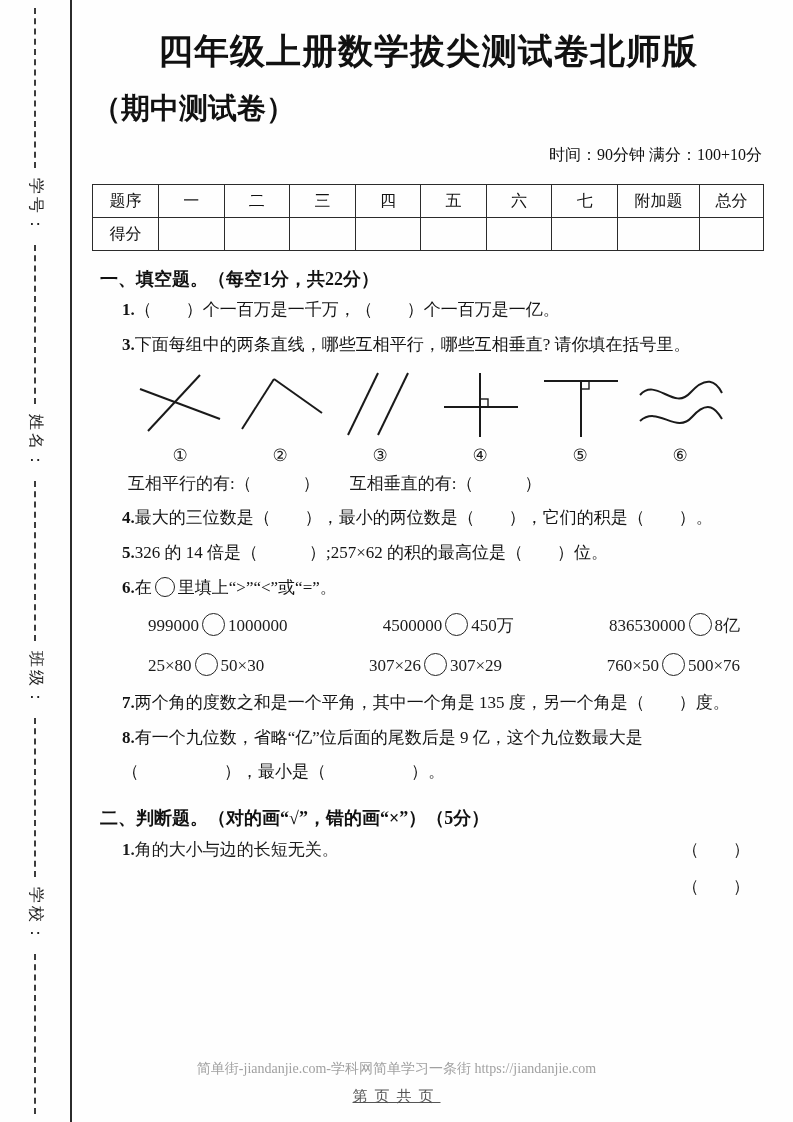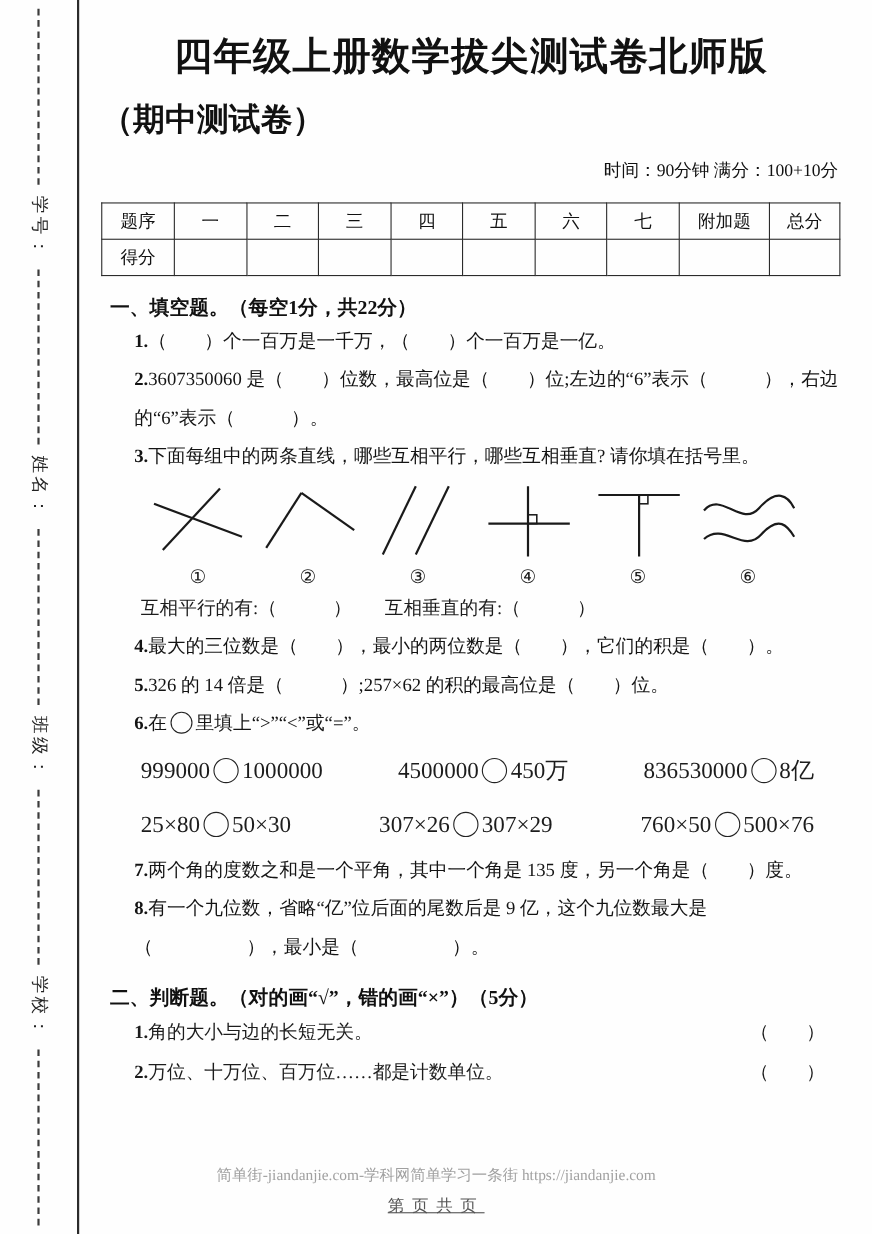--- a/index.html
+++ b/index.html
@@ -46,21 +46,21 @@
   .fig{width:88px;text-align:center;}
   .fig svg{display:block;margin:0 auto;}
   .fig-label{font-size:17px;margin-top:4px;}
   .pair-line{display:flex;gap:30px;padding-left:36px;font-size:17px;line-height:2.1;}
   
   .circle{
     display:inline-block;width:21px;height:21px;border:1.6px solid #222;
     border-radius:50%;vertical-align:-5px;margin:0 3px;background:transparent;
   }
   .circle.small{width:18px;height:18px;vertical-align:-4px;}
-  .cmp-row{display:flex;justify-content:space-between;margin:0 24px 0 36px;font-size:21px;line-height:2.35;}
+  .cmp-row{display:flex;justify-content:space-between;margin:0 24px 0 56px;font-size:17px;line-height:2.35;}
   .cmp-item{white-space:nowrap;}
   
   .judge{display:flex;font-size:17px;line-height:2.15;padding-left:30px;padding-right:14px;}
   .judge .ans{margin-left:auto;}
   
   .site-line{position:absolute;left:0;bottom:44px;width:100%;text-align:center;
     color:#a0a0a0;font-size:14px;font-family:Liberation Serif, serif;}
   .page-line{position:absolute;left:0;bottom:16px;width:100%;text-align:center;
     color:#555;font-size:15px;letter-spacing:7px;text-decoration:underline;}
 </style>
@@ -125,23 +125,20 @@
     </tr>
   </tbody>
     </table>
 
   <div class="sec-head">一、填空题。（每空1分，共22分）</div>
 
   <div class="q">
     <span class="qnum">1.</span><span>（　　）个一百万是一千万，（　　）个一百万是一亿。</span>
   </div>
 
-  <div class="q">
-    <span class="qnum">2.</span><span>3607350060 是（　　）位数，最高位是（　　）位;左边的“6”表示（　　　），右边的“6”表示（　　　）。</span>
-  </div>
 
   <div class="q">
     <span class="qnum">3.</span><span>下面每组中的两条直线，哪些互相平行，哪些互相垂直? 请你填在括号里。</span>
   </div>
 
   <div class="figs">
     <div class="fig">
       <svg width="88" height="72" viewBox="0 0 88 72">
         <line x1="12" y1="62" x2="64" y2="6" stroke="#1a1a1a" stroke-width="2"></line>
         <line x1="4" y1="20" x2="84" y2="50" stroke="#1a1a1a" stroke-width="2"></line>
@@ -225,20 +222,19 @@
   </div>
 
   <div class="sec-head">二、判断题。（对的画“√”，错的画“×”）（5分）</div>
 
   <div class="judge">
     <span><span class="qnum">1.</span><span>角的大小与边的长短无关。</span></span>
     <span class="ans">（　　）</span>
   </div>
 
   <div class="judge">
-    <span><span class="qnum">2.</span><span>万位、十万位、百万位……都是计数单位。</span></span>
     <span class="ans">（　　）</span>
   </div>
 
 </div>
 
 <div class="site-line">简单街-jiandanjie.com-学科网简单学习一条街 https://jiandanjie.com</div>
 <div class="page-line">第页共页</div>
 
 </body></html>

